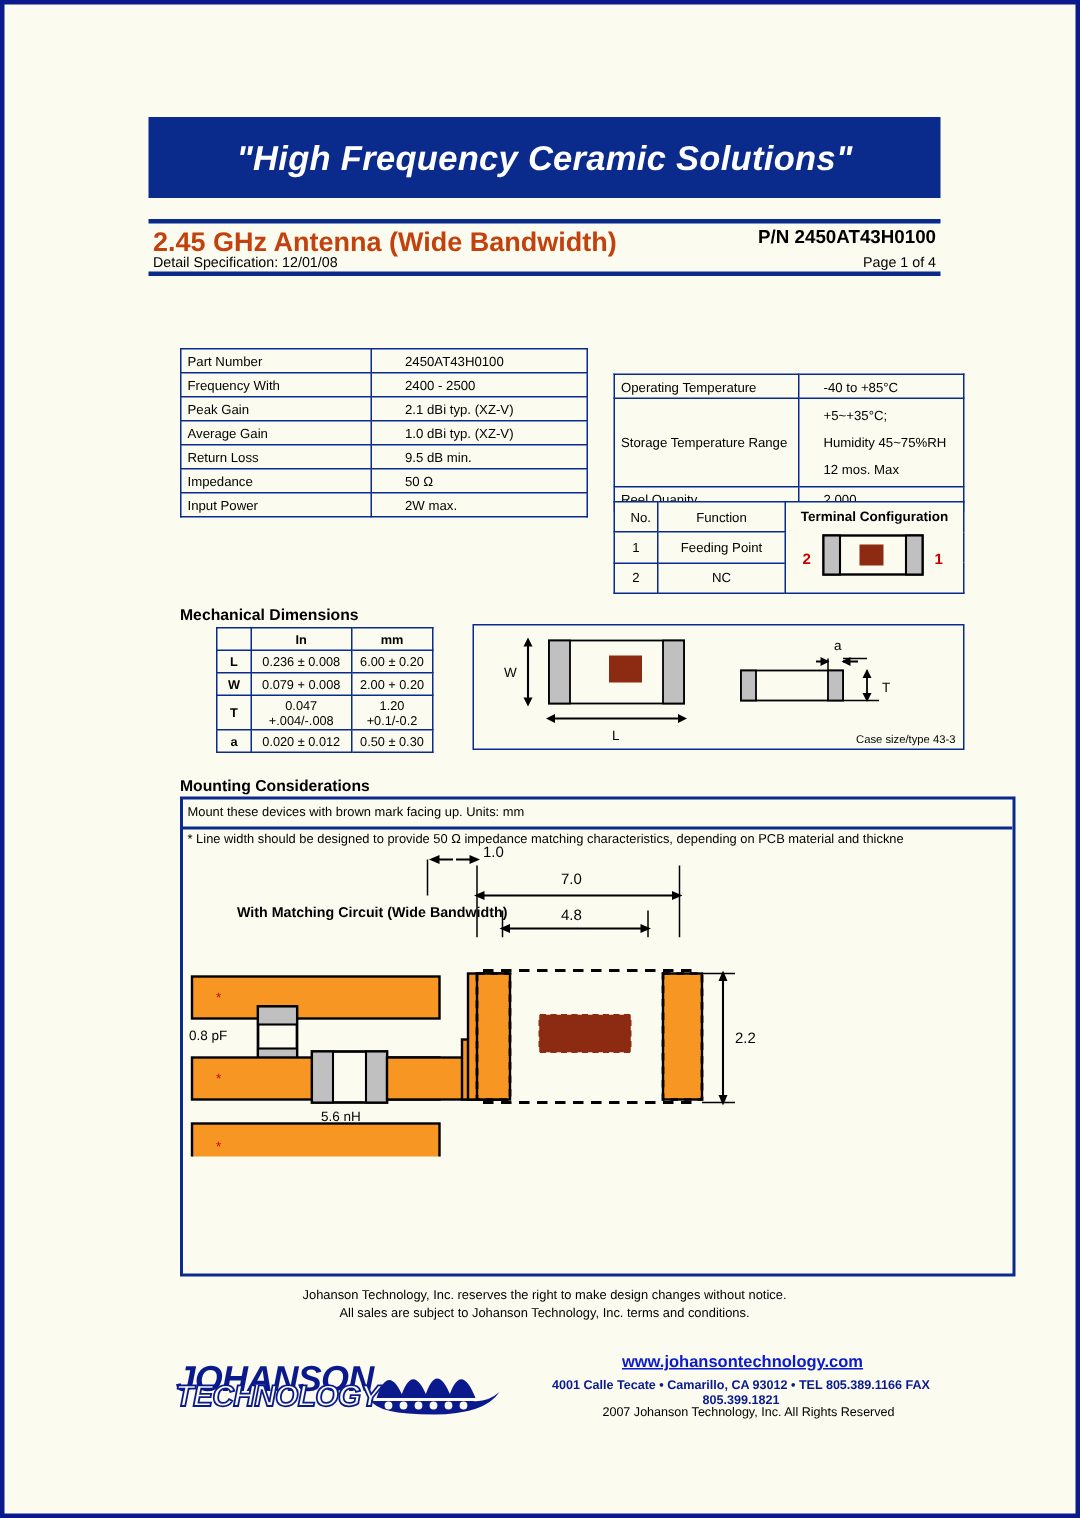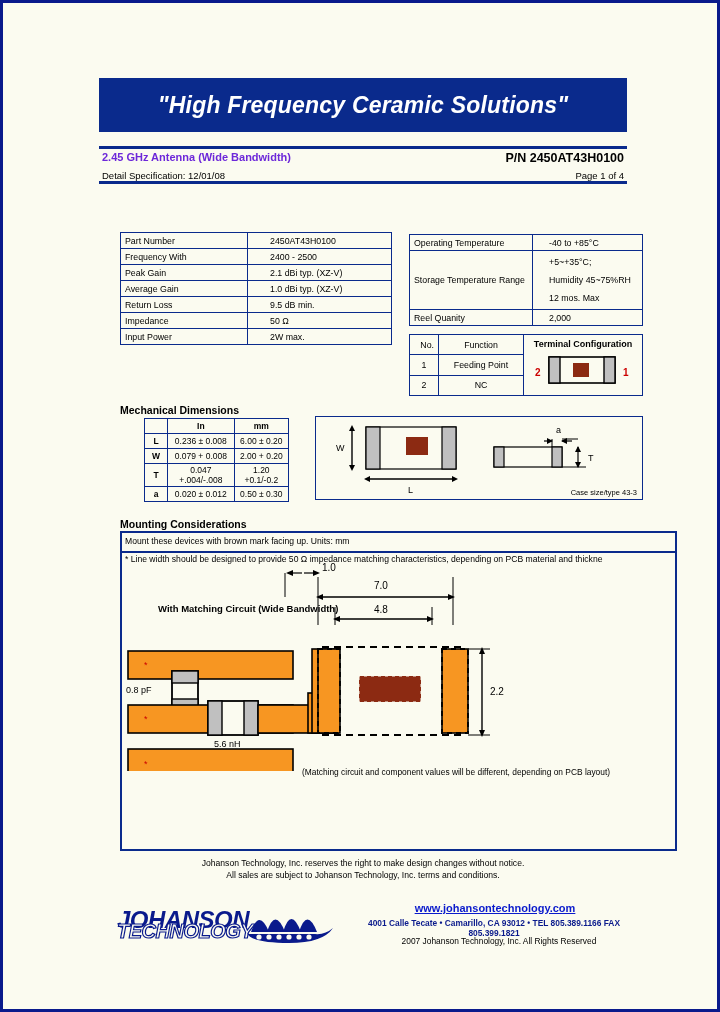--- a/index.html
+++ b/index.html
@@ -49,21 +49,21 @@
     border-top: 3px solid #0a2a8c;
     border-bottom: 3px solid #0a2a8c;
     box-sizing: border-box;
   }
   .tb-row1 {
     position: absolute; left: 0; top: 2px; width: 100%; height: 18px;
   }
   .tb-row2 {
     position: absolute; left: 0; top: 21px; width: 100%; height: 14px;
   }
-  .tb-left  { position:absolute; left: 3px;  font-weight: bold; font-size: 11px; color:#6d28d9; }
+  .tb-left  { position:absolute; left: 3px;  font-weight: bold; font-size: 18px; color:#c2410c; }
   .tb-right { position:absolute; right: 3px; font-weight: bold; font-size: 12.5px; color:#000; }
   .tb-left-s  { position:absolute; left: 3px;  font-size: 9.5px; color:#000; }
   .tb-right-s { position:absolute; right: 3px; font-size: 9.5px; color:#000; }
 
   
   .sec-head {
     position: absolute;
     font-weight: bold;
     font-size: 10.5px;
     color: #000;
@@ -81,21 +81,21 @@
     padding: 1px 4px;
     font-weight: normal;
   }
   .lbl { font-weight: bold; }
 
   #general-specs-table { position: absolute; left: 98px; top: 210px; width: 272px; }
   #general-specs-table td { height: 13px; }
   #general-specs-table td.k { width: 118px; }
   #general-specs-table td.v { text-align: left; padding-left: 22px; }
 
-  #env-specs-table { position: absolute; left: 387px; top: 212px; width: 234px; }
+  #env-specs-table { position: absolute; left: 387px; top: 227px; width: 234px; }
   #env-specs-table td.k { width: 114px; }
   #env-specs-table td.v { text-align: left; padding-left: 16px; }
   #env-specs-table td { height: 13px; vertical-align: middle; }
 
   #terminal-table { position: absolute; left: 387px; top: 312px; width: 234px; height: 62px; }
   #terminal-table td { vertical-align: middle; }
   #term-no  { width: 20px; text-align: right; }
   #term-fn  { text-align: center; border-radius: 7px; }
 
   .tc-cell { width: 118px; text-align: center; padding: 0 !important; }
@@ -408,21 +408,20 @@
       <polygon points="194,36 201,33 201,39" fill="#000"></polygon>
       <polygon points="333,36 326,33 326,39" fill="#000"></polygon>
       <text x="252" y="28" font-size="10" font-family="Liberation Sans, sans-serif">7.0</text>
 
       <line x1="213" y1="58" x2="310" y2="58" stroke="#000" stroke-width="1.4"></line>
       <polygon points="211,58 218,55 218,61" fill="#000"></polygon>
       <polygon points="312,58 305,55 305,61" fill="#000"></polygon>
       <text x="252" y="52" font-size="10" font-family="Liberation Sans, sans-serif">4.8</text>
     </svg>
 
-    <span class="mc-note">(Matching circuit and component values will be different, depending on PCB layout)</span>
   </div>
 
   <div class="disc" id="disclaimer1">Johanson Technology, Inc. reserves the right to make design changes without notice.</div>
   <div class="disc" id="disclaimer2">All sales are subject to Johanson Technology, Inc. terms and conditions.</div>
 
   <div class="logo-wrap">
     <span class="logo-j">JOHANSON</span>
     <span class="logo-t">TECHNOLOGY</span>
     <svg style="position:absolute; left:128px; top:4px;" width="92" height="42" viewBox="0 0 92 42">
       <path d="M6 30 Q14 6 24 30 Z" fill="#0a1a8c"></path>

